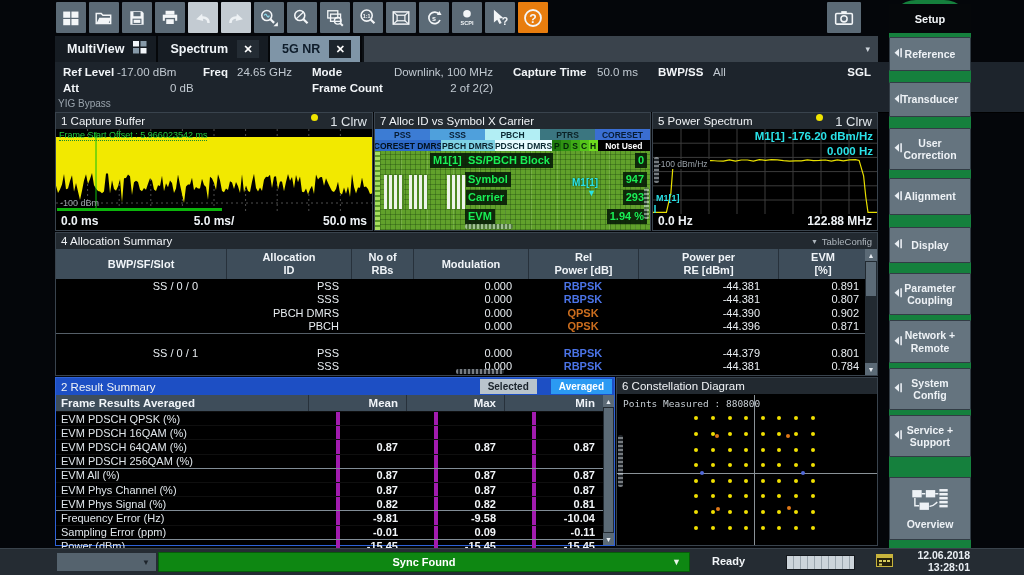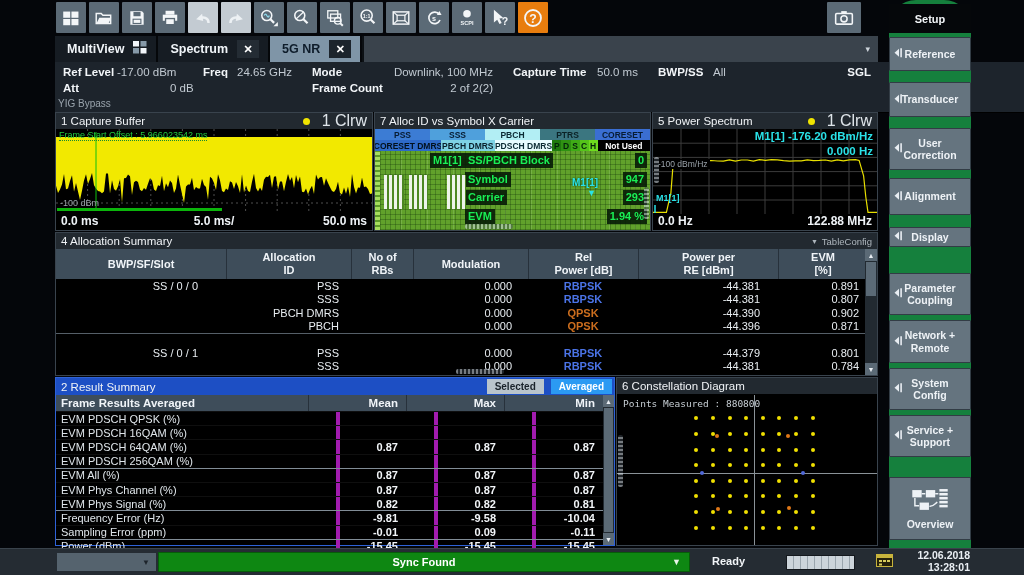--- a/index.html
+++ b/index.html
@@ -31,21 +31,21 @@
   #settings .lab{font-weight:bold;color:#f2f5f8;}
   #settings .val{color:#c2cad2;}
   #settings .r{text-align:right;}
 
   
   .win{position:absolute;background:#000;border:1px solid #39434d;box-sizing:border-box;}
   .win.focused{border-color:#2e62d8;}
   .win-title{height:16px;background:#222930;color:#f0f3f6;font-size:11.5px;display:flex;align-items:center;
              padding:0 5px;position:relative;}
   .win.focused .win-title{background:#1d4fc4;height:17px;}
-  .trace-badge{margin-left:auto;display:flex;align-items:center;gap:12px;color:#dfe5ea;font-size:16px;}
+  .trace-badge{margin-left:auto;display:flex;gap:12px;color:#dfe5ea;font-size:13px;}
   .trace-dot{width:7px;height:7px;border-radius:50%;background:#f0e400;}
   .chart{position:relative;background:#000;overflow:hidden;}
   .axisrow{position:absolute;left:0;right:0;bottom:0;height:17px;color:#eef2f6;font-weight:bold;font-size:12px;}
   .axisrow .a-l{position:absolute;left:5px;top:1px;} .axisrow .a-c{position:absolute;left:0;right:0;top:1px;text-align:center;}
   .axisrow .a-r{position:absolute;right:5px;top:1px;}
   .touch-hint-v{position:absolute;width:5px;background:repeating-linear-gradient(0deg,rgba(215,224,232,.55) 0 2px,rgba(70,80,90,.45) 2px 4px);border-radius:2px;}
   .touch-hint-h{position:absolute;height:5px;background:repeating-linear-gradient(90deg,rgba(215,224,232,.55) 0 2px,rgba(70,80,90,.45) 2px 4px);border-radius:2px;}
 
   
   .legendrow{display:flex;height:11px;}
@@ -78,21 +78,21 @@
   .t4row .c1{text-align:right;padding-right:28px;} .t4row .c2{text-align:right;padding-right:12px;}
   .t4row .c3{text-align:right;padding-right:10px;} .t4row .c4{text-align:right;padding-right:16px;}
   .t4row .c5{text-align:center;font-weight:bold;} .t4row .c6{text-align:right;padding-right:18px;}
   .t4row .c7{text-align:right;padding-right:8px;}
   .vscroll{position:absolute;width:12px;background:#222a31;}
   .vscroll .arr{position:absolute;left:0;width:12px;height:12px;background:#5b6a76;color:#e8edf2;font-size:7px;
                 display:flex;align-items:center;justify-content:center;}
   .vscroll .thumb{position:absolute;left:1px;width:10px;background:#5b6a76;}
 
   
-  #rs-tabs{position:absolute;right:2px;top:1px;display:flex;gap:7px;}
+  #rs-tabs{position:absolute;right:2px;top:1px;display:flex;gap:14px;}
   #rs-tabs .vtab{height:15px;padding:0 8px;font-size:10px;font-weight:bold;display:flex;align-items:center;}
   #rs-head{position:absolute;left:0;top:17px;height:16px;width:547px;background:#3e4d5a;display:grid;
            grid-template-columns:252px 98px 98px 99px;align-items:center;}
   #rs-head .hc{color:#f0f4f8;font-weight:bold;font-size:11.5px;}
   #rs-head .hc:first-child{padding-left:5px;}
   #rs-head .hc.num{text-align:right;padding-right:8px;border-left:1px solid #27313b;height:100%;display:flex;align-items:center;justify-content:flex-end;}
   #rs-body{position:absolute;left:0;top:33px;width:547px;bottom:0;}
   .rsrow{display:grid;grid-template-columns:252px 98px 98px 99px;height:13.2px;font-size:11px;color:#dfe5ea;
          align-items:center;border-top:1px solid rgba(255,255,255,.06);}
   .rsrow.sep{border-top:1px solid #818c96;}
@@ -689,21 +689,21 @@
             </svg></span><span>Transducer</span></div>
         <div class="sbtn" style="top: 128px; height: 42px;"><span class="subarrow"><svg width="9" height="11" viewBox="0 0 9 11">
               <polygon points="5,1.5 0.5,5.5 5,9.5" fill="#e8edf2"></polygon>
               <rect x="6.3" y="1" width="1.6" height="9" fill="#e8edf2"></rect>
             </svg></span><span>User
 Correction</span></div>
         <div class="sbtn" style="top: 178px; height: 37px;"><span class="subarrow"><svg width="9" height="11" viewBox="0 0 9 11">
               <polygon points="5,1.5 0.5,5.5 5,9.5" fill="#e8edf2"></polygon>
               <rect x="6.3" y="1" width="1.6" height="9" fill="#e8edf2"></rect>
             </svg></span><span>Alignment</span></div>
-        <div class="sbtn" style="top: 227px; height: 20px;"><span class="subarrow"><svg width="9" height="11" viewBox="0 0 9 11">
+        <div class="sbtn" style="top: 227px; height: 36px;"><span class="subarrow"><svg width="9" height="11" viewBox="0 0 9 11">
               <polygon points="5,1.5 0.5,5.5 5,9.5" fill="#e8edf2"></polygon>
               <rect x="6.3" y="1" width="1.6" height="9" fill="#e8edf2"></rect>
             </svg></span><span>Display</span></div>
         <div class="sbtn" style="top: 273px; height: 42px;"><span class="subarrow"><svg width="9" height="11" viewBox="0 0 9 11">
               <polygon points="5,1.5 0.5,5.5 5,9.5" fill="#e8edf2"></polygon>
               <rect x="6.3" y="1" width="1.6" height="9" fill="#e8edf2"></rect>
             </svg></span><span>Parameter
 Coupling</span></div>
         <div class="sbtn" style="top: 320px; height: 43px;"><span class="subarrow"><svg width="9" height="11" viewBox="0 0 9 11">
               <polygon points="5,1.5 0.5,5.5 5,9.5" fill="#e8edf2"></polygon>

